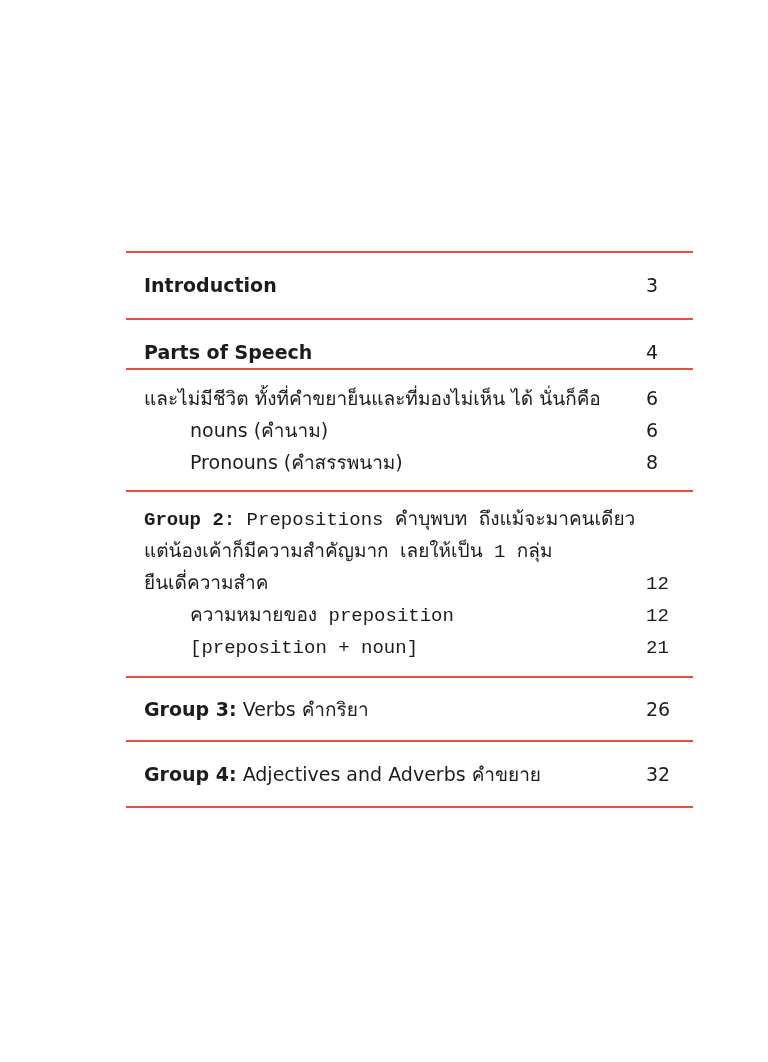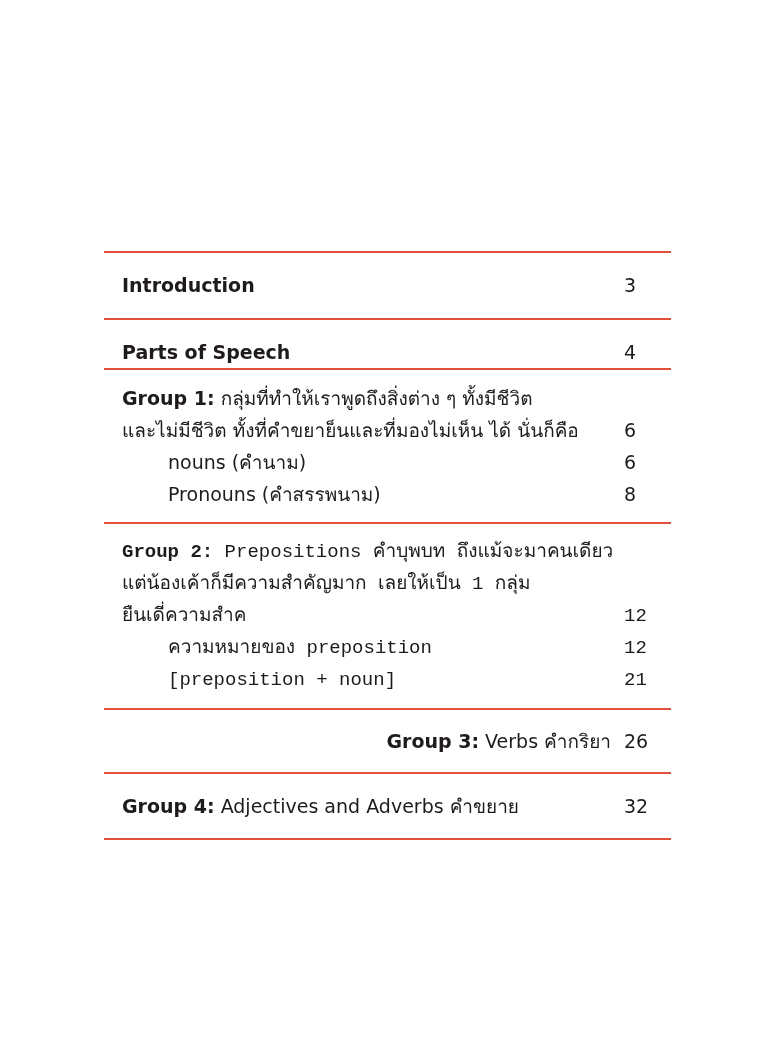--- a/index.html
+++ b/index.html
@@ -10,34 +10,34 @@
     width: 768px;
     height: 1062px;
     position: relative;
     background: #ffffff;
     font-family: "DejaVu Sans", "Liberation Sans", sans-serif;
     color: #1f1b1c;
     overflow: hidden;
   }
   .toc {
     position: absolute;
-    left: 104px;
+    left: 126px;
     top: 251px;
     width: 567px;
   }
   .divider {
     height: 2px;
     background: #e2503c;
   }
   .toc-section { }
   .sec-0 { padding: 16px 0 17px 0; }
   .sec-1 { padding: 16px 0 0 0; }
   .sec-2 { padding: 12px 0 12px 0; }
   .sec-3 { padding: 12px 0 12px 0; font-family: Liberation Mono, monospace; }
-  .sec-4 { padding: 15px 0 15px 0; text-align: right; }
+  .sec-4 { padding: 15px 0 15px 0; }
   .sec-5 { padding: 16px 0 16px 0; }
   .row {
     position: relative;
     font-size: 19px;
     line-height: 32px;
     padding-left: 18px;
     padding-right: 60px;
     white-space: nowrap;
   }
   .row.indent {
@@ -60,21 +60,20 @@
     <div class="divider" style="background: rgb(226, 80, 60);"></div>
     <div class="toc-section sec-0">
       <div class="row"><span class="bold">Introduction</span><span class="page">3</span></div>
     </div>
     <div class="divider" style="background: rgb(226, 80, 60);"></div>
     <div class="toc-section sec-1">
       <div class="row"><span class="bold">Parts of Speech</span><span class="page">4</span></div>
     </div>
     <div class="divider" style="background: rgb(226, 80, 60);"></div>
     <div class="toc-section sec-2">
-      <div class="row"><span class="bold">Group 1:</span><span> กลุ่มที่ทำให้เราพูดถึงสิ่งต่าง ๆ ทั้งมีชีวิต</span></div>
       <div class="row"><span>และไม่มีชีวิต ทั้งที่คำขยาย็นและที่มองไม่เห็น ได้ นั่นก็คือ</span><span class="page">6</span></div>
       <div class="row indent"><span>nouns (คำนาม)</span><span class="page">6</span></div>
       <div class="row indent"><span>Pronouns (คำสรรพนาม)</span><span class="page">8</span></div>
     </div>
     <div class="divider" style="background: rgb(226, 80, 60);"></div>
     <div class="toc-section sec-3">
       <div class="row"><span class="bold">Group 2:</span><span> Prepositions คำบุพบท ถึงแม้จะมาคนเดียว</span></div>
       <div class="row"><span>แต่น้องเค้าก็มีความสำคัญมาก เลยให้เป็น 1 กลุ่ม</span></div>
       <div class="row"><span>ยืนเดี่ความสำค</span><span class="page">12</span></div>
       <div class="row indent"><span>ความหมายของ preposition</span><span class="page">12</span></div>

